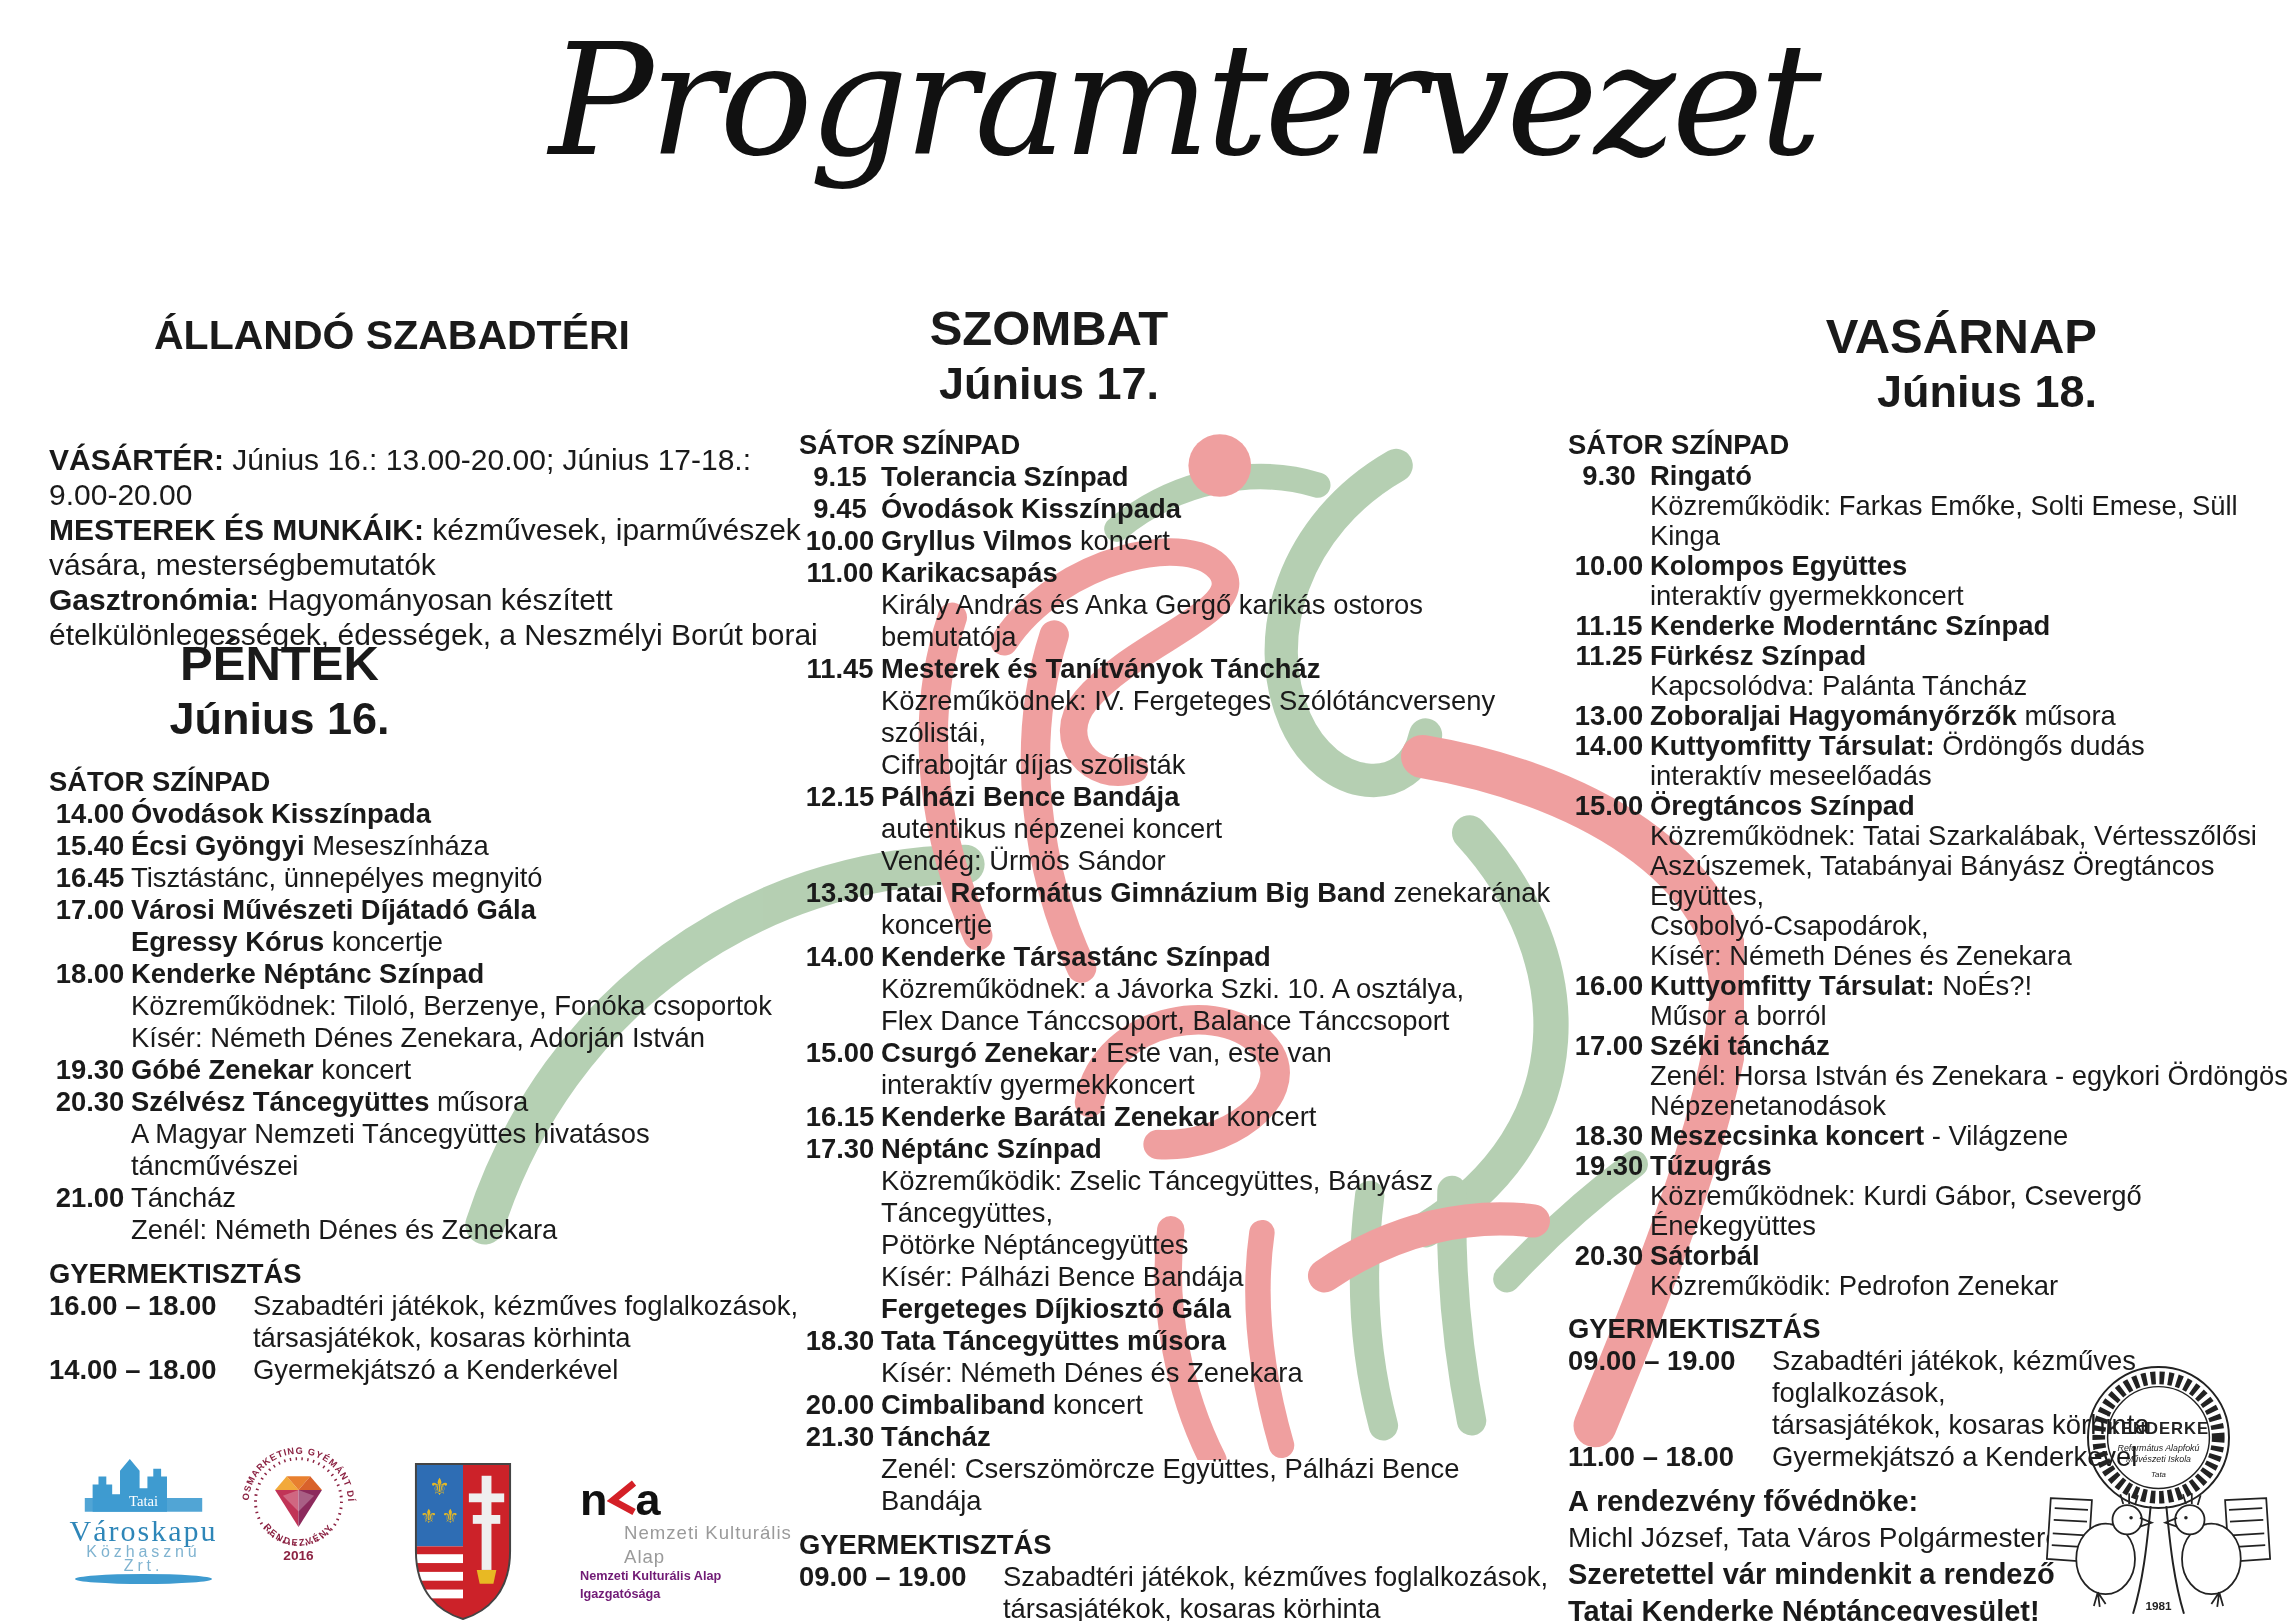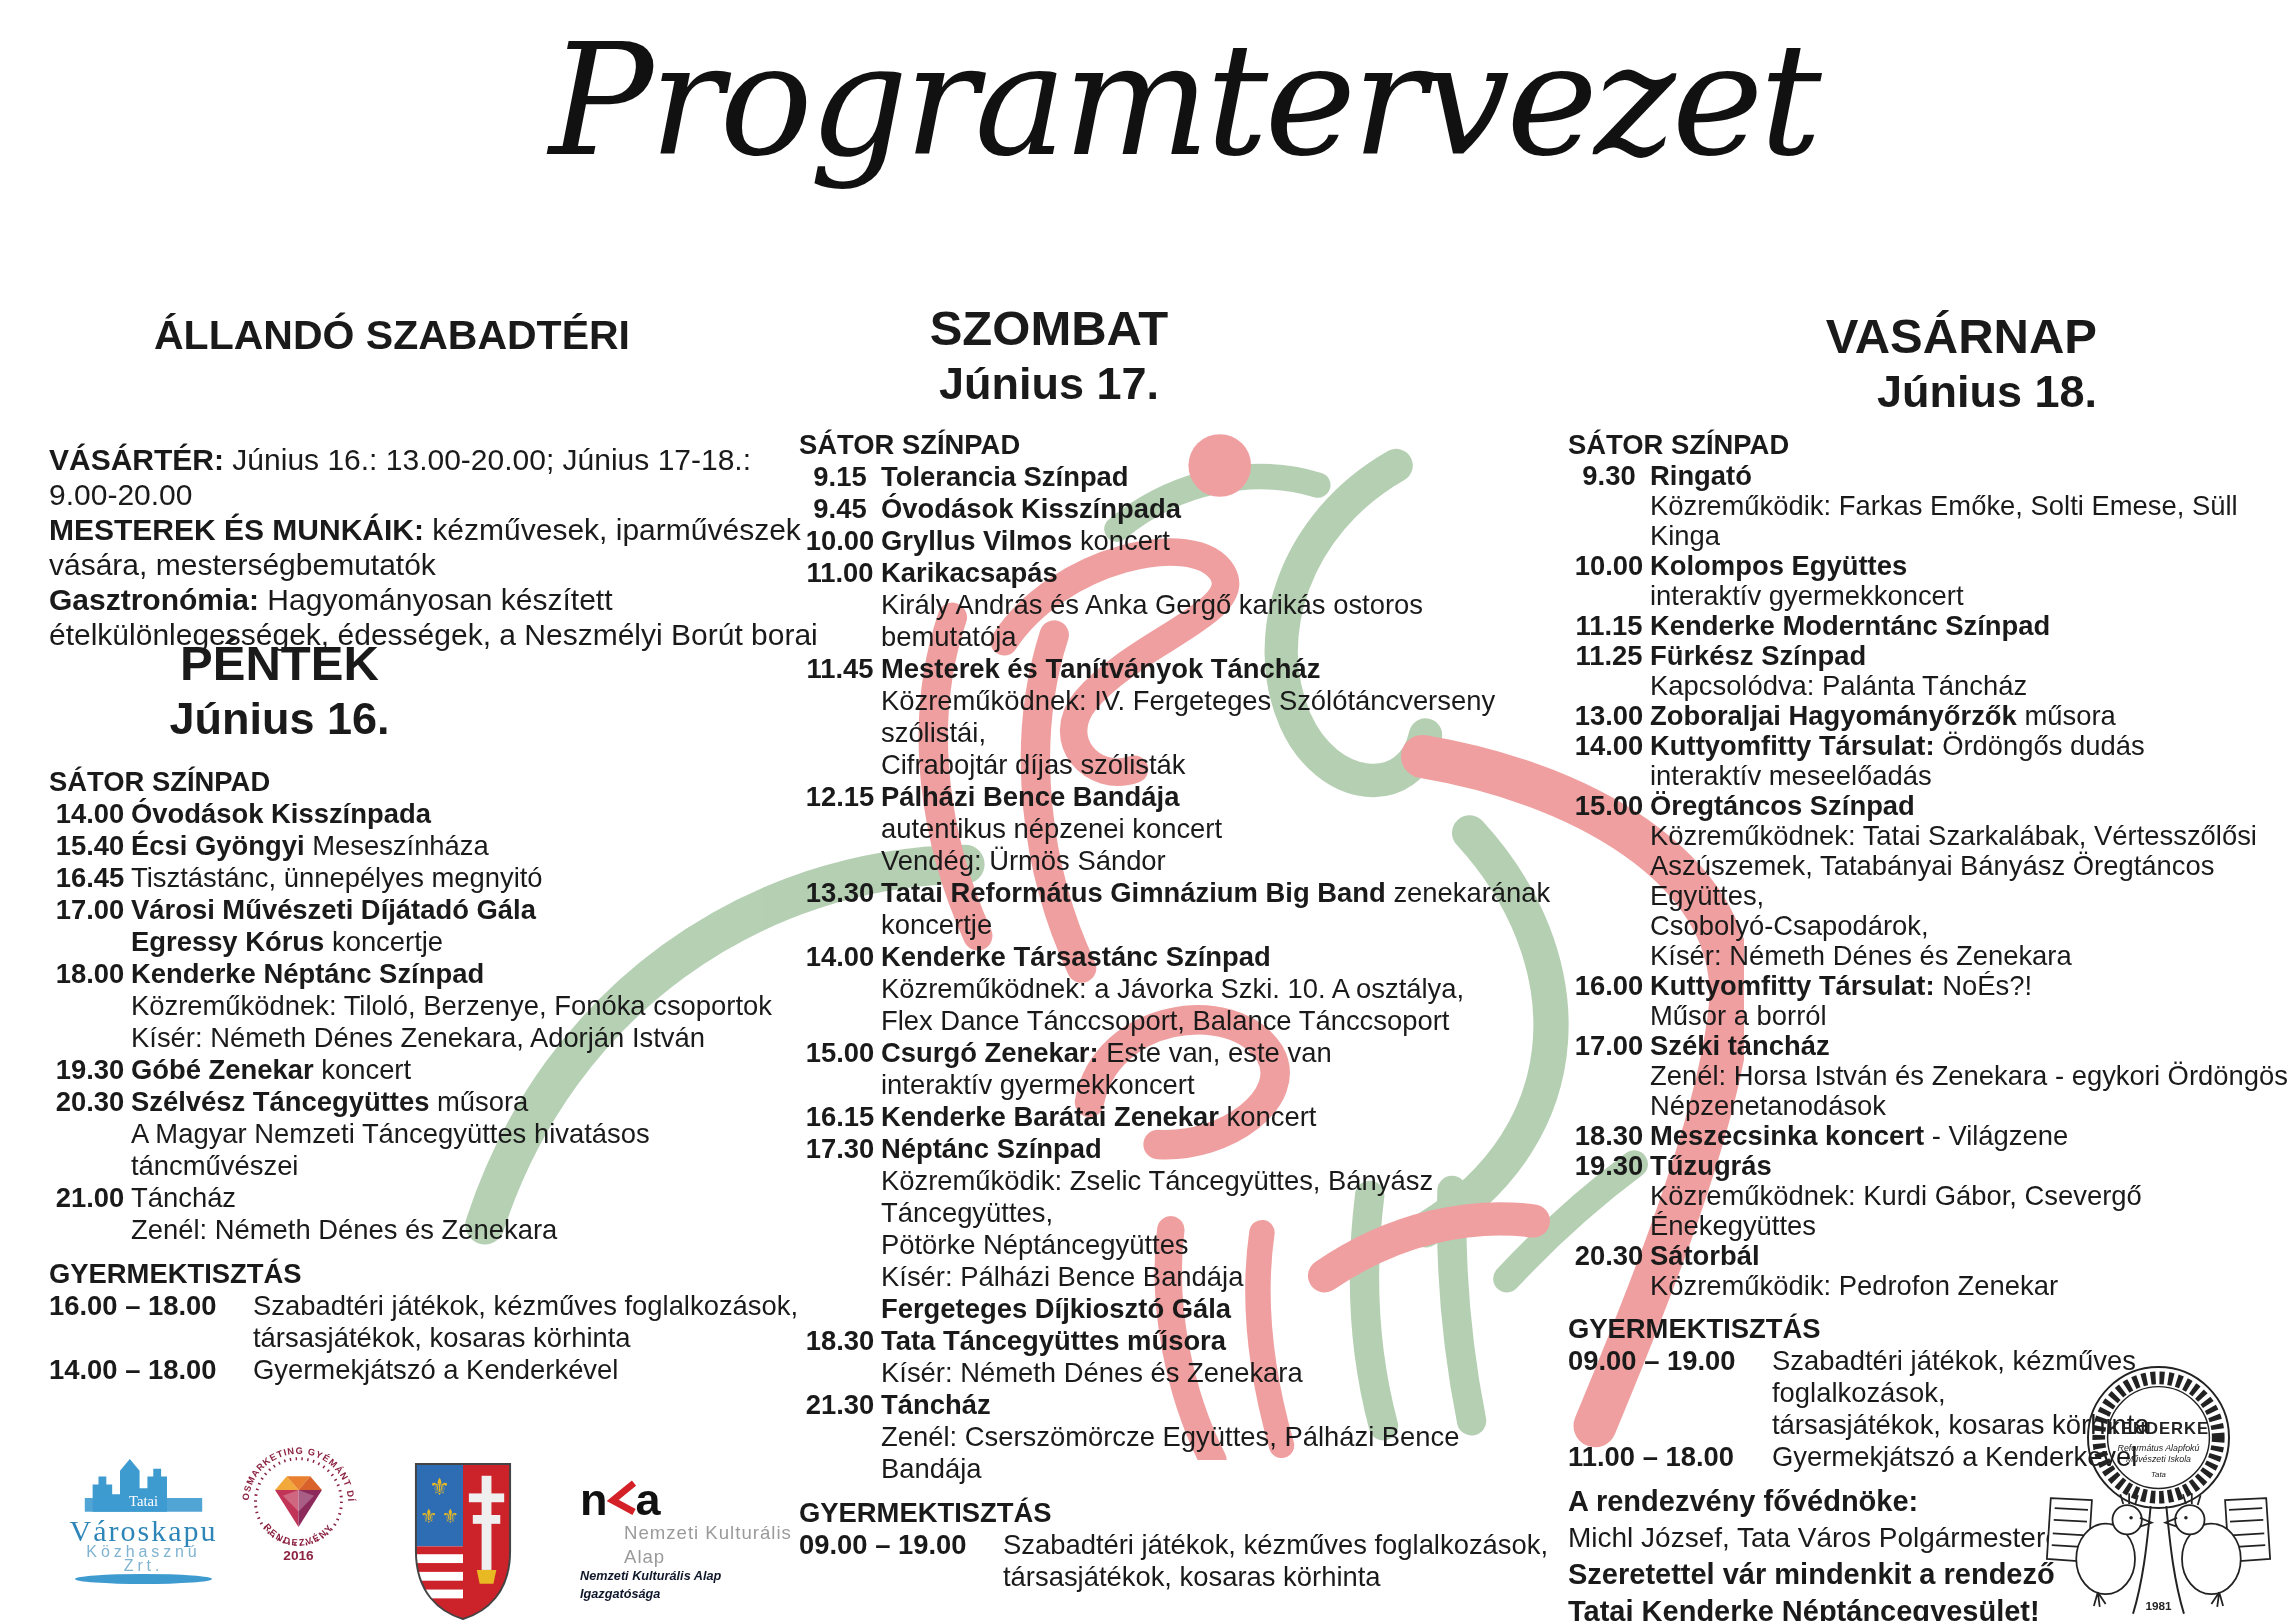--- a/index.html
+++ b/index.html
@@ -50,21 +50,21 @@
   
   #logo-varoskapu{left:65px;top:1449px;width:157px;text-align:center;color:#2e86b8;}
   #logo-varoskapu .vk-name{font-family:"Liberation Serif",serif;font-size:30px;letter-spacing:2px;line-height:29px;}
   #logo-varoskapu .vk-sub{font-size:16px;letter-spacing:3.9px;color:#7fb3d0;line-height:13.7px;}
   #logo-varoskapu .vk-base{margin:2px auto 0;width:137px;height:9.8px;border-radius:50%;background:#3e9bd0;}
   #logo-award{left:235px;top:1439px;}
   #logo-shield{left:412px;top:1458px;}
   #logo-nka{left:580px;top:1478px;width:225px;}
   .nka-mark{font-weight:bold;font-size:45px;letter-spacing:-1px;color:#111;line-height:43px;display:flex;align-items:center;}
   .nka-line1{font-size:18.6px;color:#9a9a9a;letter-spacing:1px;line-height:23.5px;margin-left:44px;}
-  .nka-line2{font-size:12.7px;font-weight:bold;color:#0f172a;line-height:17.6px;font-style:italic;}
+  .nka-line2{font-size:12.7px;font-weight:bold;color:#701a75;line-height:17.6px;}
   #logo-kenderke{left:2041px;top:1351px;}
 </style>
 </head>
 <body>
 
 <div id="page">
 
   <svg id="deco" width="1313" height="1068" viewBox="0 0 1340 1090">
     <g fill="none" stroke-linecap="round" opacity="0.8">
       <g stroke="#a3c4a0">
@@ -259,20 +259,24 @@
         </div>
         <div class="row cont">
           <span class="x"><b>Fergeteges Díjkiosztó Gála</b></span>
         </div>
         <div class="row">
           <span class="t">18.30</span>
           <span class="x"><b>Tata Táncegyüttes műsora</b></span>
         </div>
         <div class="row cont">
           <span class="x">Kísér: Németh Dénes és Zenekara</span>
+        </div>
+        <div class="row">
+          <span class="t">20.00</span>
+          <span class="x"><b>Cimbaliband</b> koncert</span>
         </div>
         <div class="row">
           <span class="t">21.30</span>
           <span class="x"><b>Táncház</b></span>
         </div>
         <div class="row cont">
           <span class="x">Zenél: Cserszömörcze Együttes, Pálházi Bence Bandája</span>
         </div>
       </div>
     <div class="kids">

